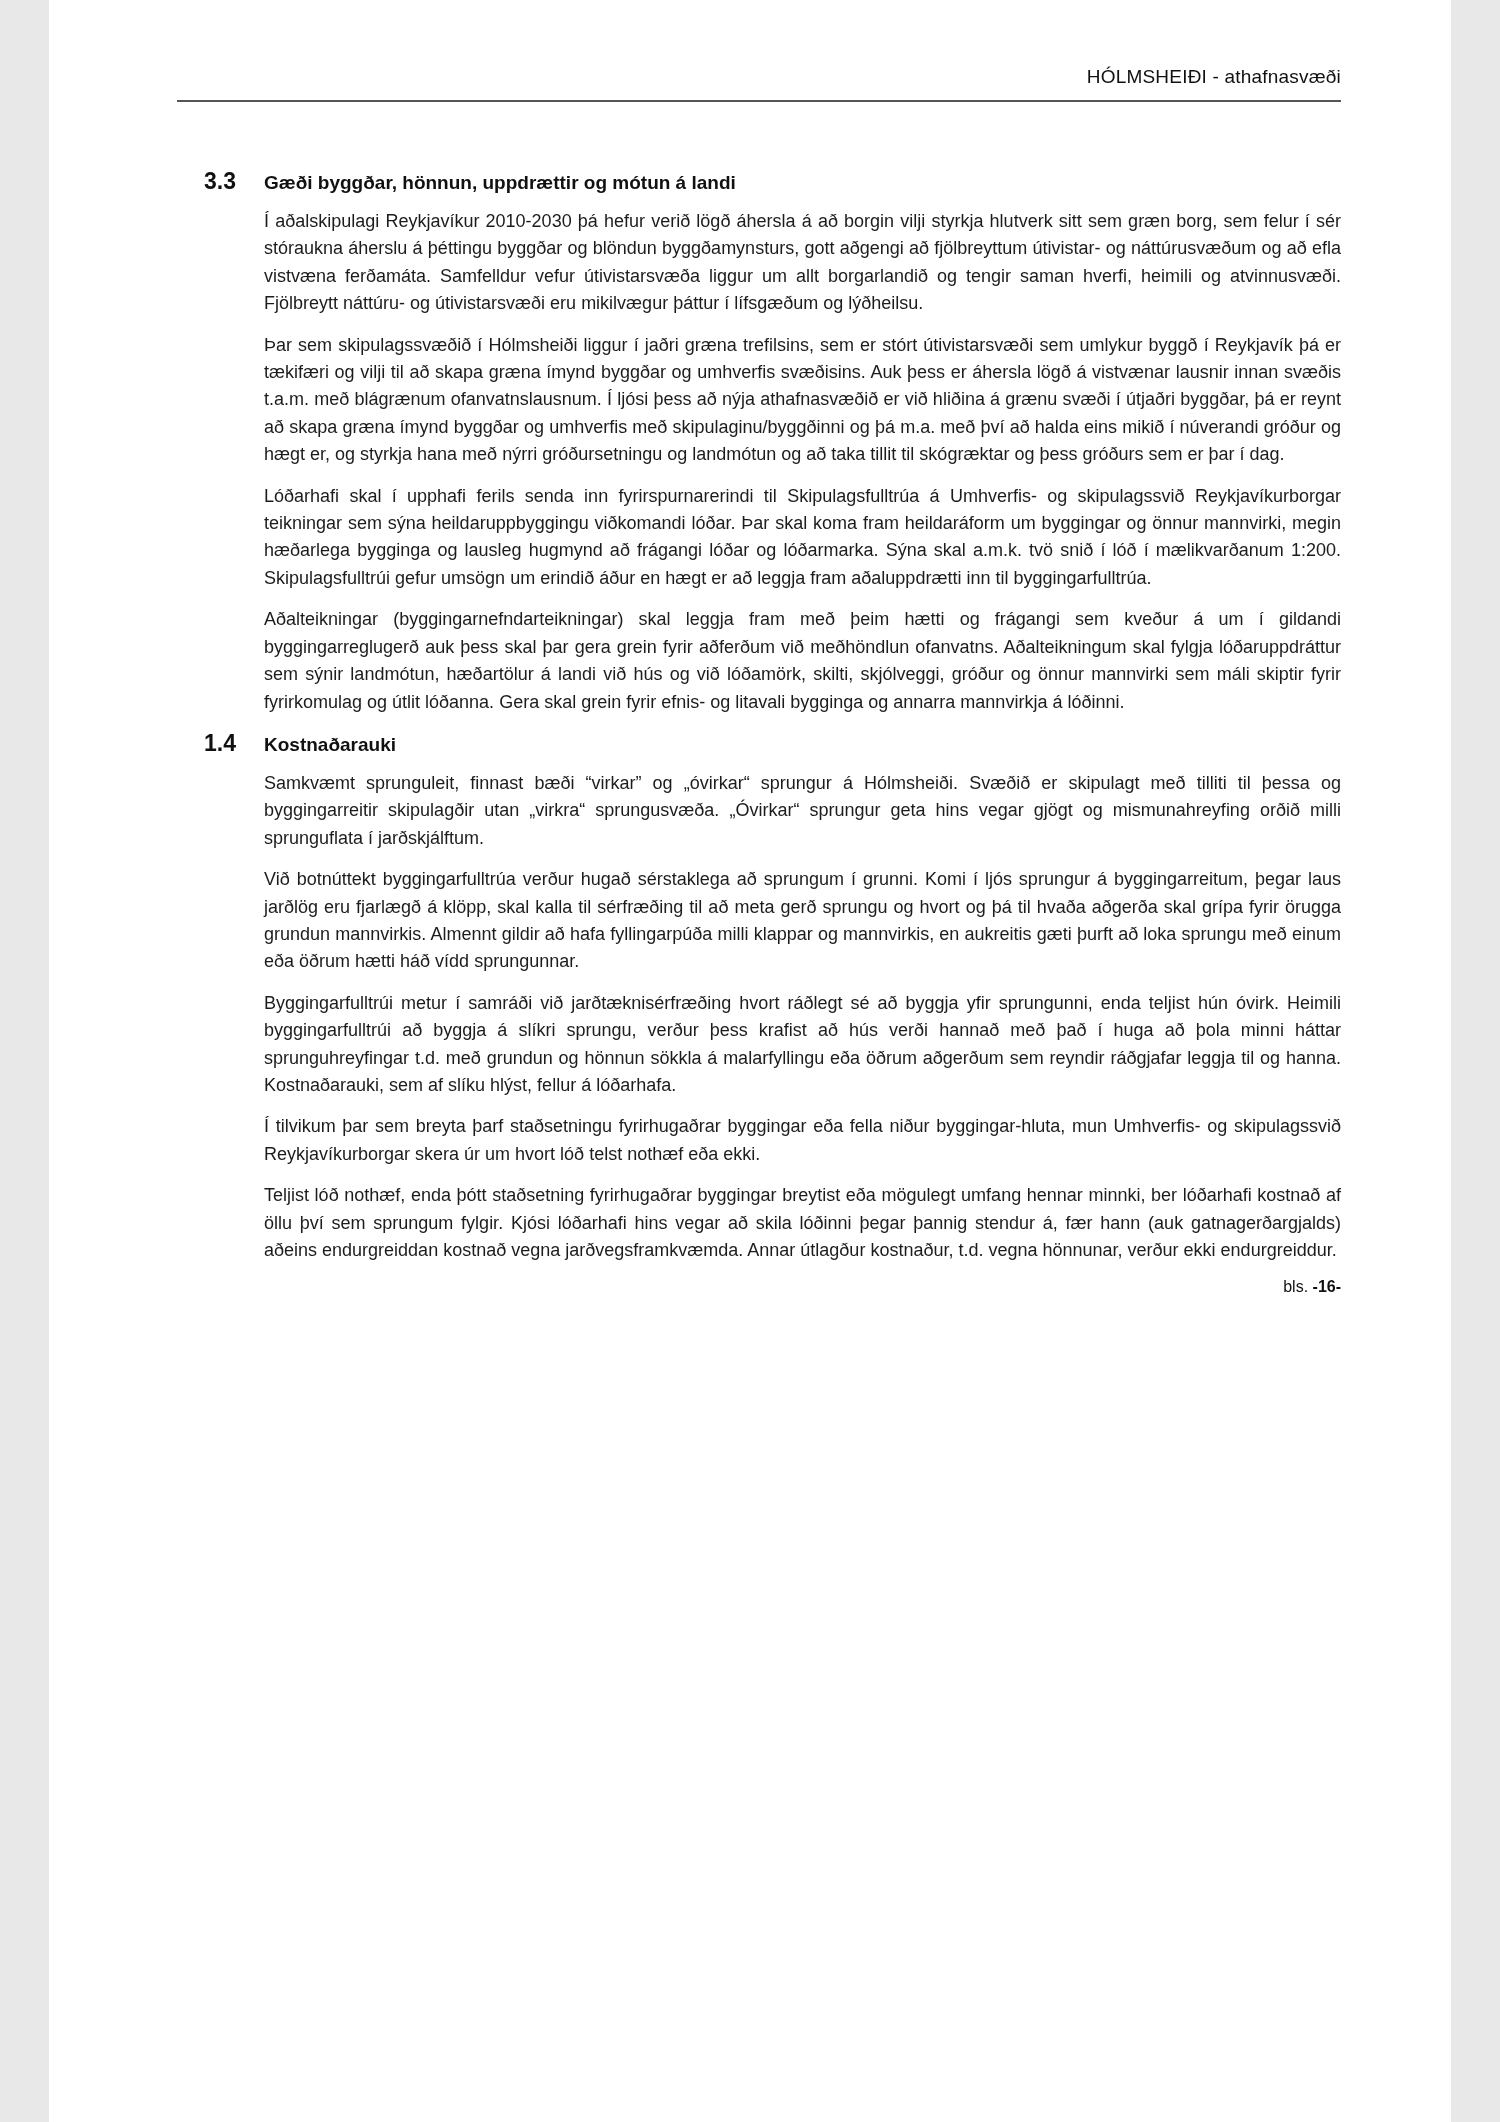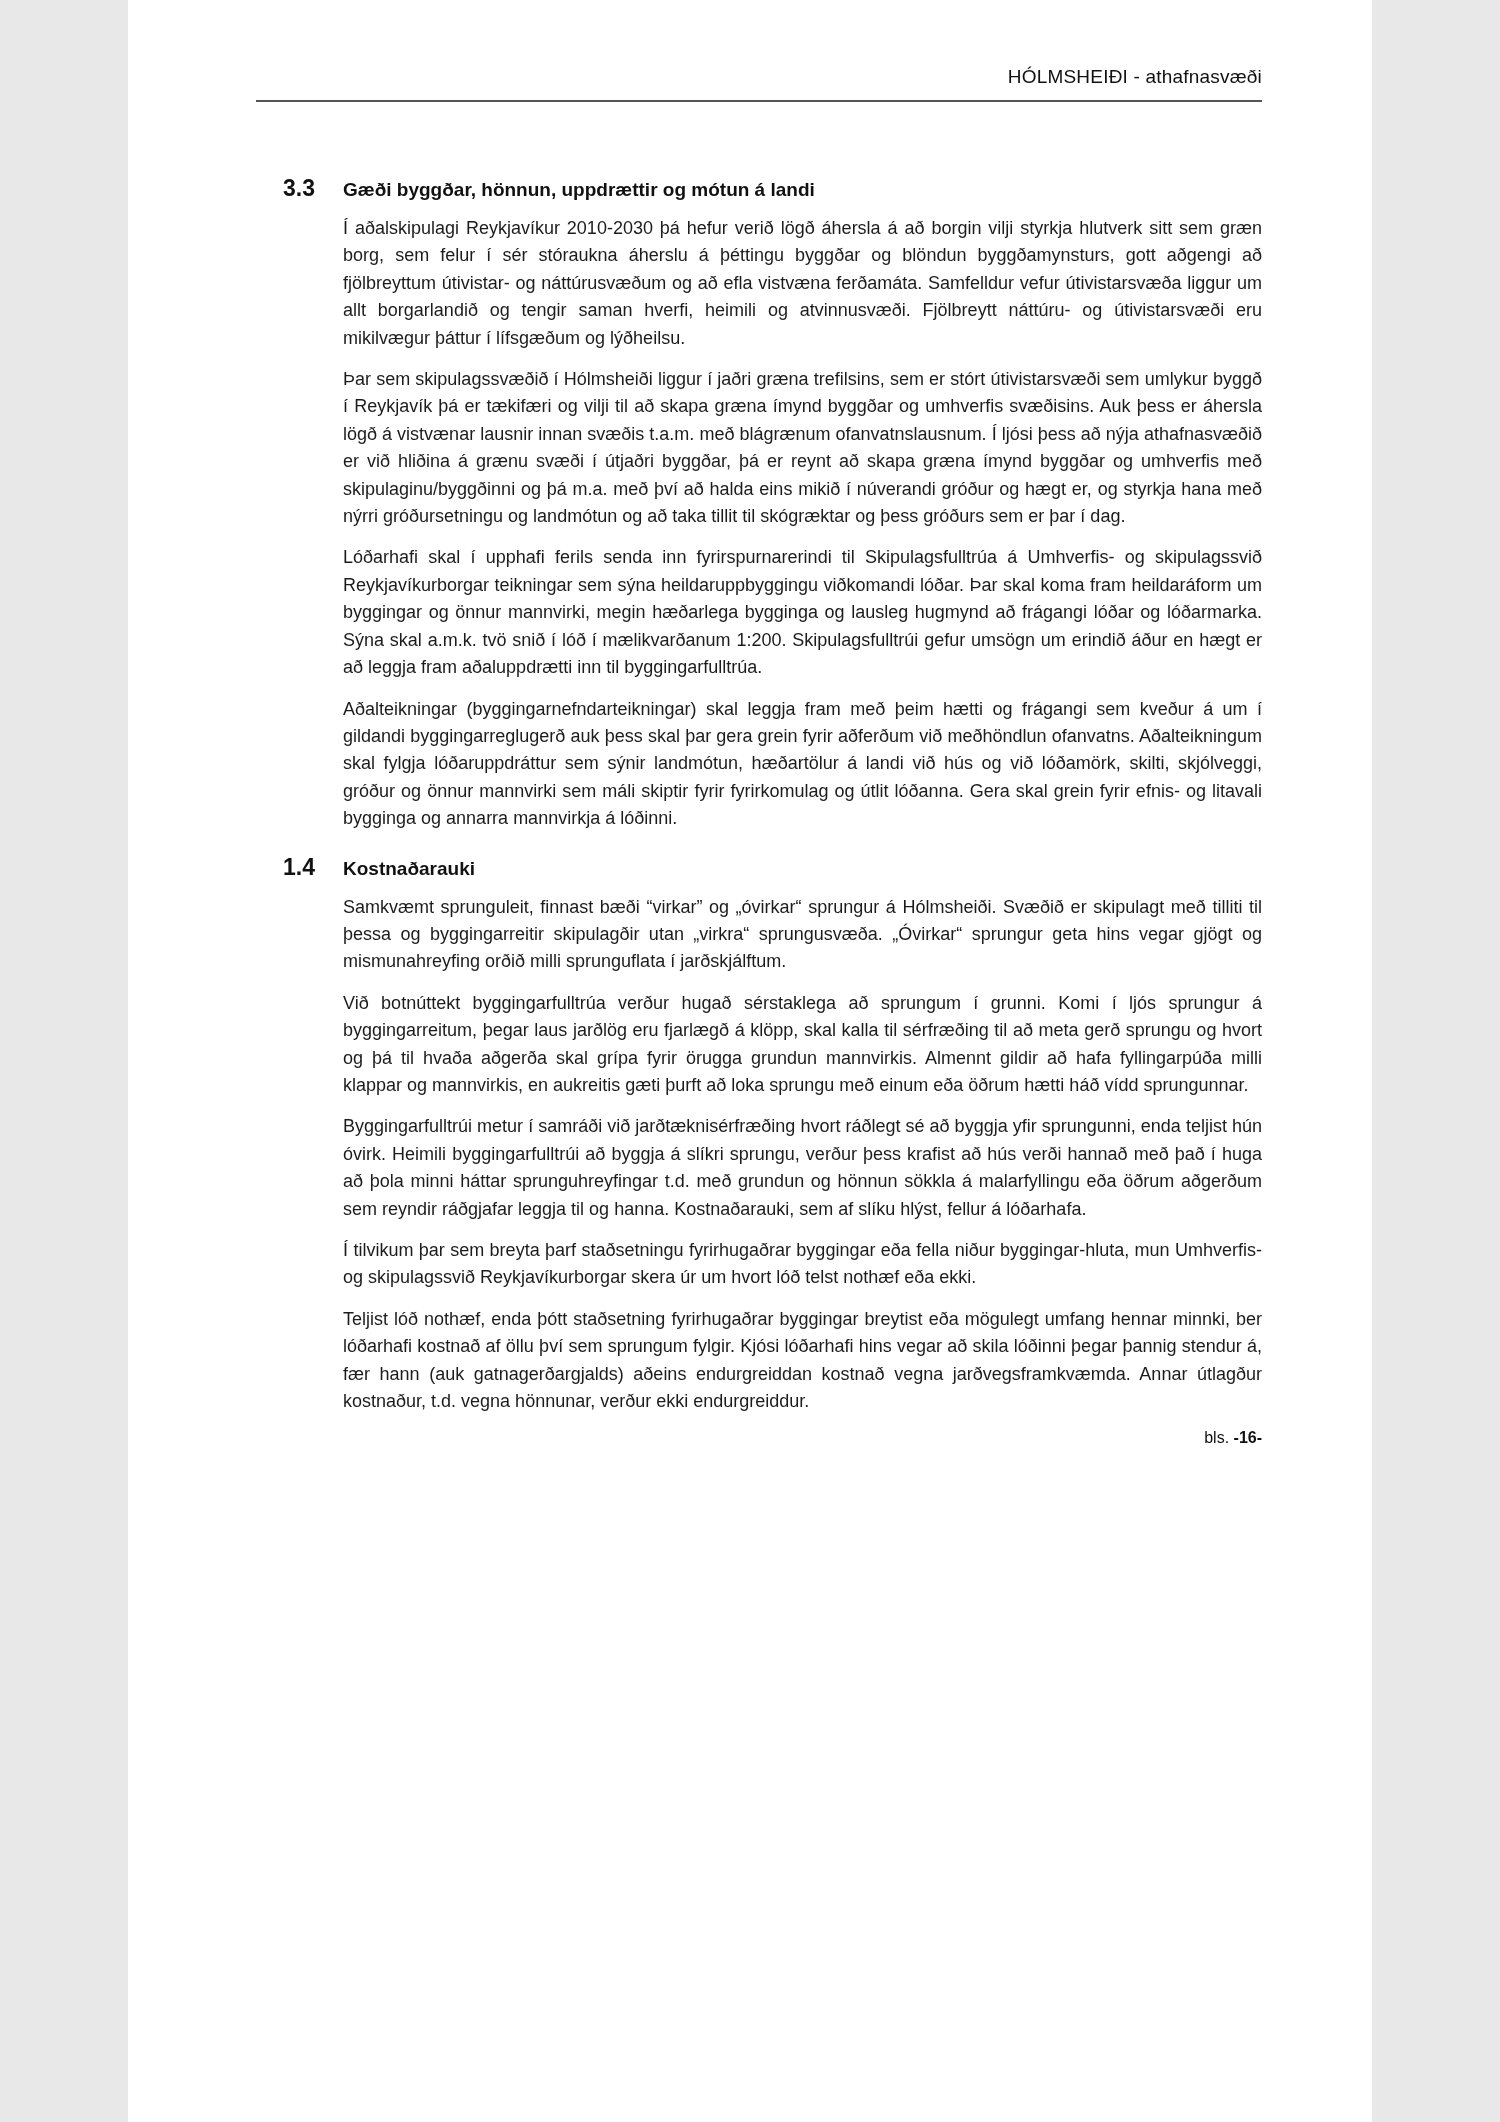--- a/index.html
+++ b/index.html
@@ -2,21 +2,21 @@
 <html><head>
 <meta charset="utf-8">
 <style>
   html, body {
     margin: 0;
     padding: 0;
     background: #e8e8e8;
   }
   .page {
     position: relative;
-    width: 1244px;
+    width: 1402px;
     height: 2122px;
     margin: 0 auto;
     background: #ffffff;
     box-sizing: border-box;
     padding: 66px 110px 40px 128px;
     font-family: "Liberation Sans", sans-serif;
     color: #1c1c1c;
   }
   .doc-header {
     text-align: right;
@@ -40,21 +40,20 @@
     align-items: baseline;
     margin-left: 27px;
     margin-bottom: 13px;
   }
   .sec-num {
     flex: none;
     width: 60px;
     font-size: 23px;
     font-weight: bold;
     color: #111;
-    margin-top: 7px;
   }
   .sec-title {
     margin: 0;
     font-size: 19px;
     font-weight: bold;
     color: #111;
   }
   .section-body {
     margin-left: 87px;
     font-size: 18px;

